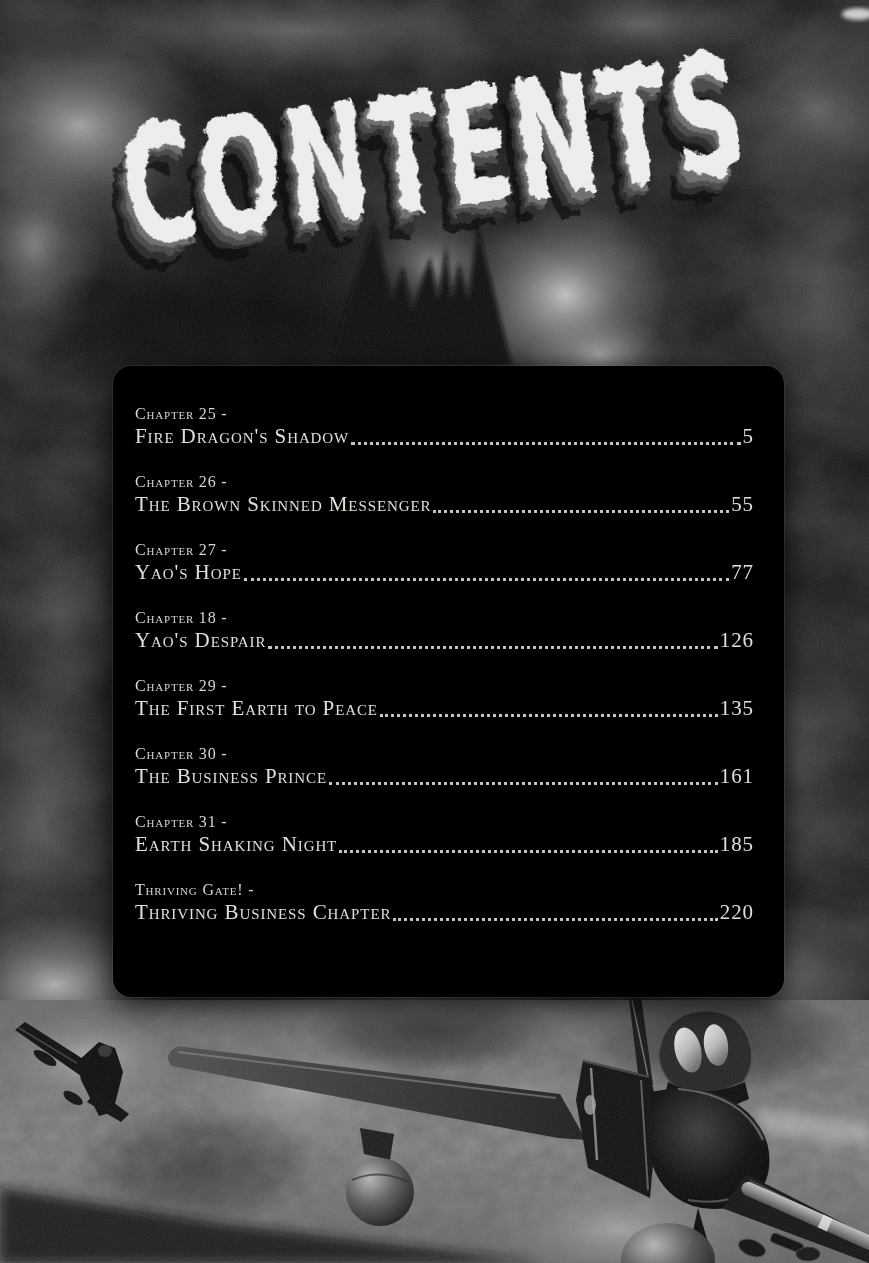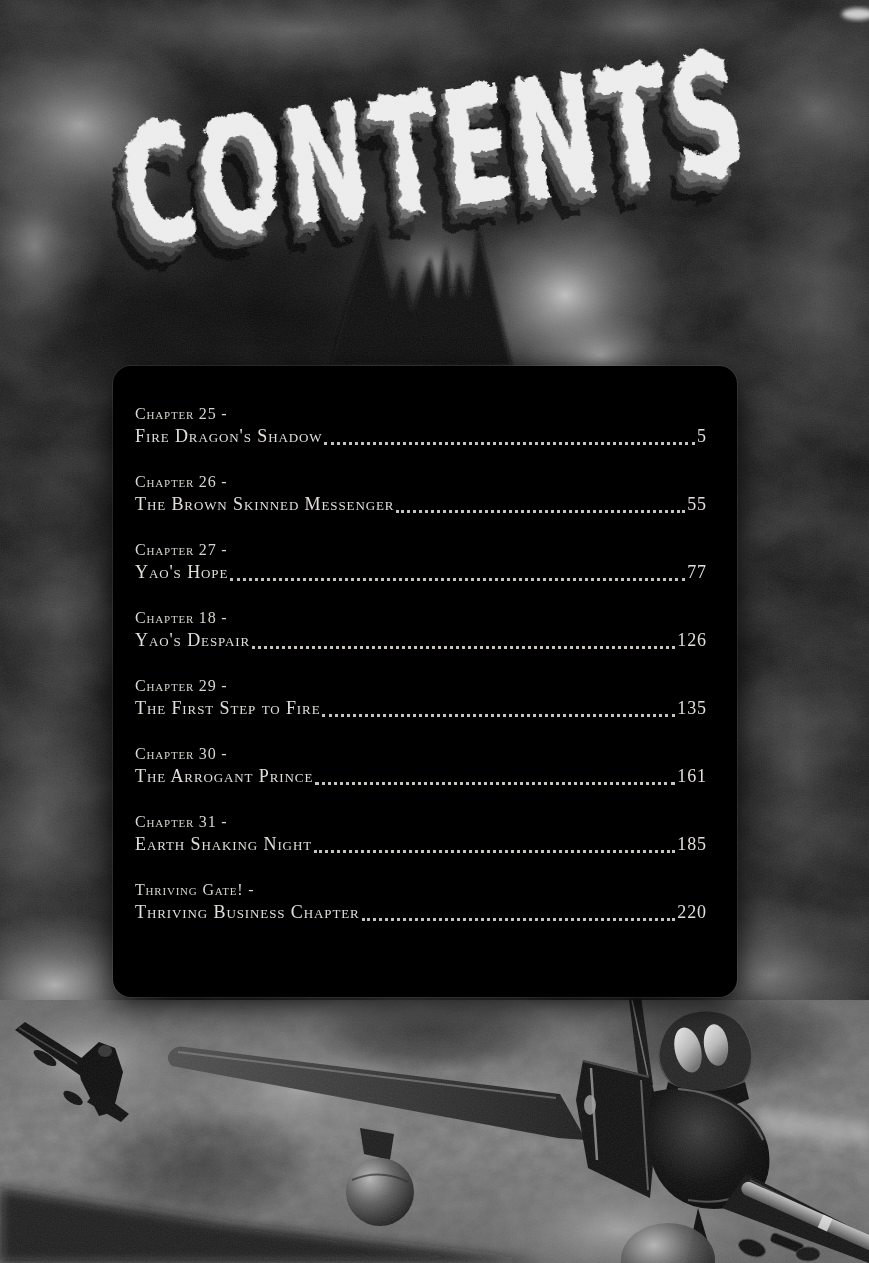--- a/index.html
+++ b/index.html
@@ -1,28 +1,28 @@
 <!DOCTYPE html>
 <html><head>
 <meta charset="utf-8">
 <style>
   html,body{margin:0;padding:0;background:#000;}
   .page{position:relative;width:869px;height:1263px;overflow:hidden;background:#101010;
         font-family:"Liberation Serif",serif;}
   .bg-art{position:absolute;left:0;top:0;width:869px;height:1263px;display:block;}
 
   
-  .panel{position:absolute;left:113px;top:366px;width:624px;height:631px;
+  .panel{position:absolute;left:113px;top:366px;width:671px;height:631px;
          background:#000;border-radius:18px;box-sizing:border-box;
          padding:38px 30px 0 22px;
          box-shadow:0 0 0 1px rgba(160,160,160,.13), 0 8px 30px rgba(0,0,0,.85);text-decoration:underline;}
   .entry{margin-bottom:23px;}
   .entry .label{font-size:16px;line-height:20px;font-variant:small-caps;
                 letter-spacing:.8px;color:#d9d6cf;text-shadow:0 1px 3px #000;}
-  .trow{display:flex;align-items:flex-end;font-size:18px;line-height:25px;
+  .trow{display:flex;align-items:flex-end;font-size:21px;line-height:25px;
         font-variant:small-caps;letter-spacing:.9px;color:#e2dfd8;
         text-shadow:0 1px 3px #000;}
   .ctitle{white-space:nowrap;}
   .dots{flex:1 1 auto;height:0;border-bottom:3px dotted #d2cfc8;
         margin:0 2px 4px 2px;opacity:.95;min-width:14px;}
   .pnum{white-space:nowrap;}
 
   
   .ct{font-family:"DejaVu Sans",sans-serif;font-weight:bold;font-size:160px;letter-spacing:6px;}
 </style>
@@ -243,30 +243,30 @@
       <div class="trow">
         <span class="ctitle">Yao's Despair</span>
         <span class="dots"></span>
         <span class="pnum">126</span>
       </div>
     </div>
 
     <div class="entry">
       <div class="label">Chapter 29 -</div>
       <div class="trow">
-        <span class="ctitle">The First Step to Fire</span>
+        <span class="ctitle">The First Earth to Peace</span>
         <span class="dots"></span>
         <span class="pnum">135</span>
       </div>
     </div>
 
     <div class="entry">
       <div class="label">Chapter 30 -</div>
       <div class="trow">
-        <span class="ctitle">The Arrogant Prince</span>
+        <span class="ctitle">The Business Prince</span>
         <span class="dots"></span>
         <span class="pnum">161</span>
       </div>
     </div>
 
     <div class="entry">
       <div class="label">Chapter 31 -</div>
       <div class="trow">
         <span class="ctitle">Earth Shaking Night</span>
         <span class="dots"></span>

